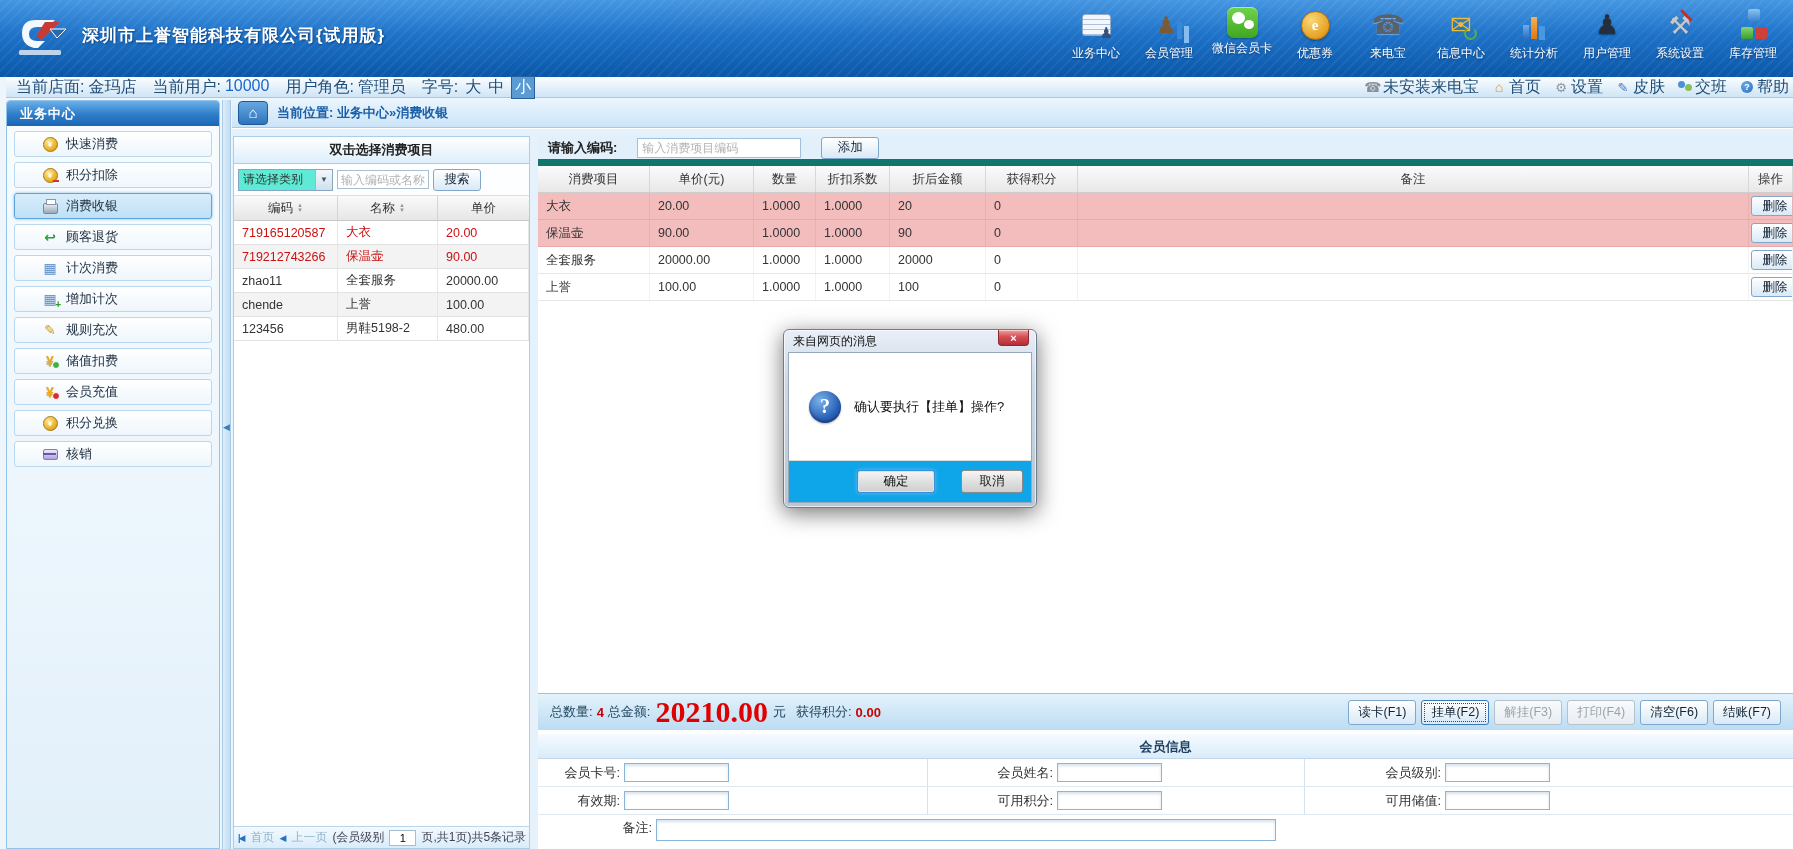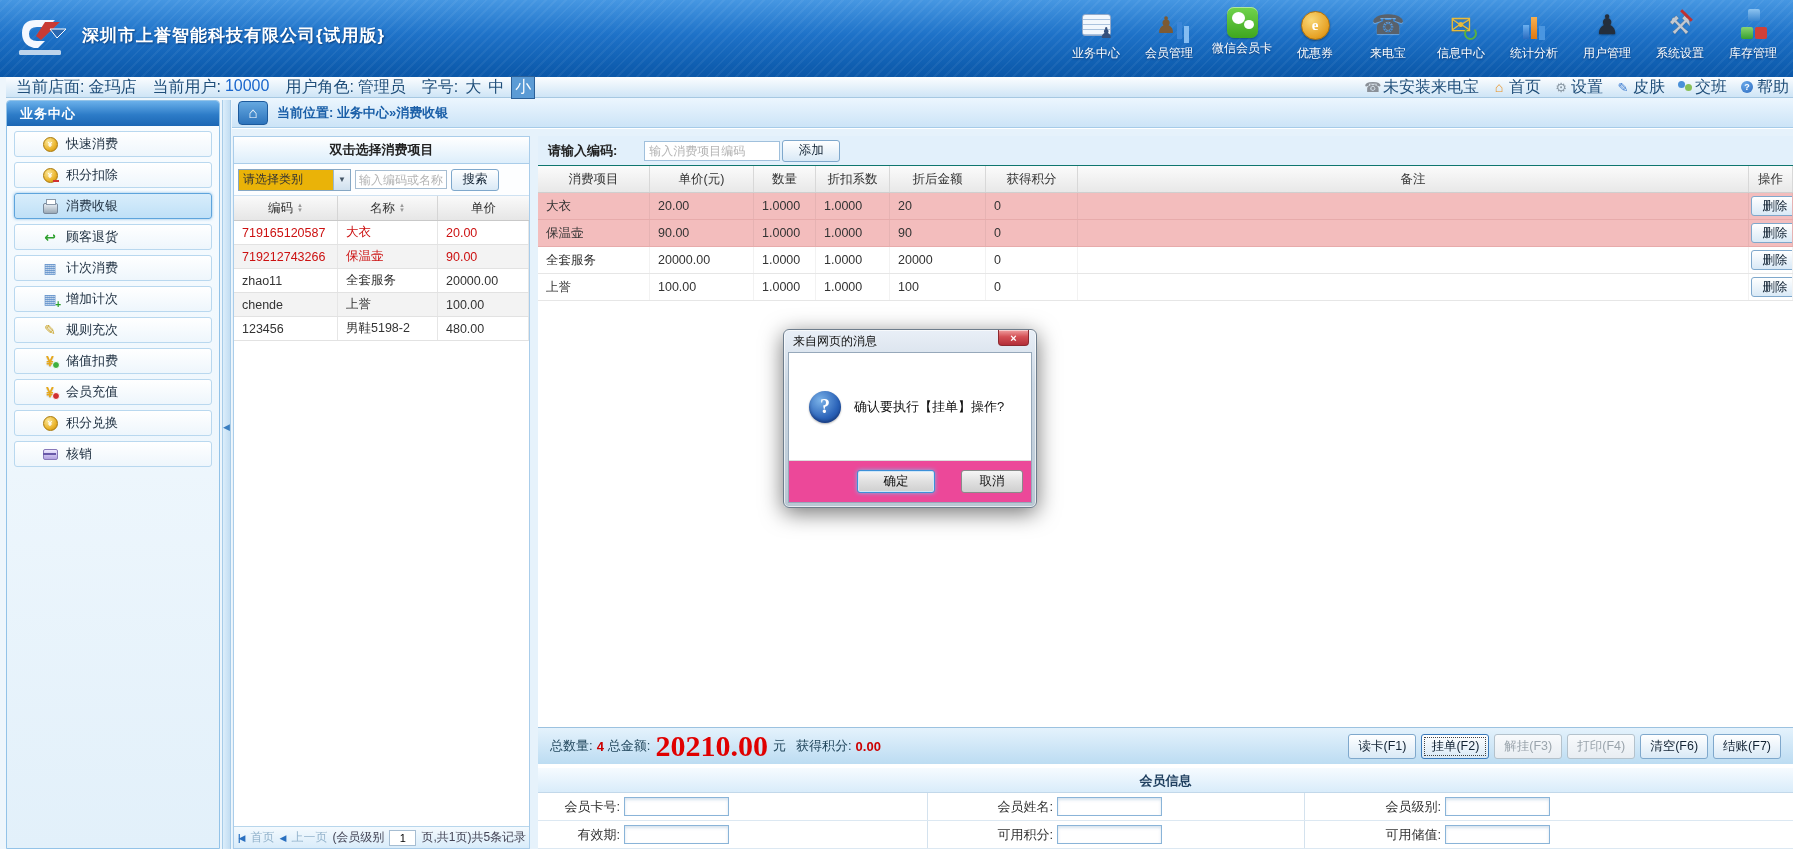--- a/index.html
+++ b/index.html
@@ -113,21 +113,21 @@
 .home-btn::before { content:"⌂"; }
 .bc-text { color:#1a5fa8; font-size:13px; font-weight:bold; }
 .panels { position:absolute; top:31px; left:0; right:0; bottom:0; background:#e6f2fb; }
 
 
 .picker { position:absolute; left:1px; top:7px; width:297px; bottom:0; border:1px solid #aacdea;
   background:#fff; display:flex; flex-direction:column; }
 .picker-title { height:27px; line-height:26px; text-align:center; font-weight:bold; font-size:13px; color:#222;
   background:linear-gradient(#ffffff,#ddeefb); border-bottom:1px solid #aacdea; }
 .picker-controls { height:32px; display:flex; align-items:center; padding:0 4px; gap:4px; border-bottom:1px solid #cfe2f2; background:#fdfeff; }
-.combo { width:113px; height:22px; border:1px solid #86a7c4; background:#eab308; display:flex; align-items:center;
+.combo { width:95px; height:22px; border:1px solid #86a7c4; background:#5eead4; display:flex; align-items:center;
   justify-content:space-between; font-size:12px; color:#333; padding-left:4px; cursor:pointer; }
 .combo-arrow { width:17px; height:20px; background:linear-gradient(#f4f8fc,#d0e0ee); border-left:1px solid #9ab8d0;
   display:flex; align-items:center; justify-content:center; font-size:8px; color:#445566; }
 .combo-arrow::before { content:"▼"; }
 .picker-search { width:92px; height:19px; border:1px solid #a6bdd2; font-size:12px; padding:0 3px; color:#333; }
 .picker-search::placeholder { color:#b4b4b4; }
 .btn { background:linear-gradient(#ffffff,#d9e9f6); border:1px solid #7fa8cc; border-radius:3px; color:#112233;
   font-size:12.5px; font-family:inherit; cursor:pointer; }
 .search-btn { width:48px; height:22px; }
 .phead { display:flex; height:25px; background:linear-gradient(#fafafa,#e6e6e6); border-bottom:1px solid #c9c9c9;
@@ -143,24 +143,24 @@
 .pspacer { flex:1; }
 .pagination { height:22px; background:linear-gradient(#f4fafe,#d9ecfa); border-top:1px solid #b8d6ec;
   display:flex; align-items:center; gap:5px; padding:0 4px; font-size:12px; color:#445; white-space:nowrap; overflow:hidden; }
 .pg-ico { color:#2a70c0; font-size:9px; cursor:pointer; flex-shrink:0; }
 .pg-first::before { content:"|"; margin-right:-2px; font-weight:bold; }
 .pg-dis { color:#94b4cc; cursor:default; }
 .pg-input { width:27px; height:16px; border:1px solid #a6bdd2; text-align:center; font-size:11px; flex-shrink:0; }
 
 
 .cart { position:absolute; left:306px; top:7px; right:0; bottom:0; background:#fff; display:flex; flex-direction:column; overflow:hidden; }
-.cart-entry { height:30px; background:#e2f0fb; display:flex; align-items:center; padding-left:10px; gap:2px;
-  border-bottom:1px solid #0f766e; flex-shrink:0; }
+.cart-entry { height:30px; background:#e2f0fb; display:flex; align-items:center; padding-left:10px; gap:20px;
+  border-bottom:7px solid #0f766e; flex-shrink:0; }
 .entry-label { font-size:13px; font-weight:bold; color:#222; }
-.entry-input { width:136px; height:20px; border:1px solid #a0c0dc; font-size:12px; padding:0 4px; color:#333;margin-left:25px; }
+.entry-input { width:164px; height:20px; border:1px solid #a0c0dc; font-size:12px; padding:0 4px; color:#333; }
 .entry-input::placeholder { color:#b4b4b4; }
 .add-btn { width:58px; height:22px; }
 .chead { display:flex; height:27px; background:linear-gradient(#fbfbfb,#e8e8e8); border-bottom:1px solid #cfcfcf;
   font-size:12.5px; color:#333; flex-shrink:0; }
 .hcell { display:flex; align-items:center; justify-content:center; border-right:1px solid #d8d8d8; overflow:hidden; }
 .cc1 { width:112px; } .cc2 { width:104px; } .cc3 { width:62px; } .cc4 { width:74px; }
 .cc5 { width:96px; } .cc6 { width:92px; } .cc7 { flex:1; } .cc8 { width:44px; flex-shrink:0; }
 .crow { display:flex; height:27px; border-bottom:1px solid #e6e6e6; font-size:12.5px; color:#333; flex-shrink:0; }
 .ccell { display:flex; align-items:center; padding-left:8px; border-right:1px solid rgba(0,0,0,.05); overflow:hidden; white-space:nowrap; }
 .crow.hl { background:#f3bdbd; border-bottom-color:#e7abab; }
@@ -204,21 +204,21 @@
   display:flex; align-items:center; justify-content:center; cursor:pointer;
   box-shadow:inset 0 1px 0 rgba(255,255,255,.5); }
 .dlg-inner { background:#fff; border:1px solid #96a8ba; height:151px; display:flex; flex-direction:column; }
 .dlg-body { flex:1; display:flex; align-items:center; padding-left:20px; gap:13px; }
 .dlg-qicon { width:32px; height:32px; border-radius:50%; flex-shrink:0;
   background:radial-gradient(circle at 35% 30%,#7ab2e8,#2a62b8 60%,#1a4a98);
   color:#fff; font-weight:bold; font-family:"Liberation Serif",serif; font-size:20px;
   display:flex; align-items:center; justify-content:center;
   box-shadow:inset 0 -2px 3px rgba(0,0,40,.35), 0 1px 2px rgba(0,0,0,.3); }
 .dlg-msg { font-size:13px; color:#111; }
-.dlg-btnrow { height:42px; background:#ec4899; border-top:1px solid #dcdcdc; display:flex; align-items:center;
+.dlg-btnrow { height:42px; background:#0ea5e9; border-top:1px solid #dcdcdc; display:flex; align-items:center;
   gap:26px; padding-left:68px; }
 .dlg-btn { height:23px; font-size:12.5px; font-family:inherit; background:linear-gradient(#f6f6f6,#e0e0e0 50%,#cfcfcf);
   border:1px solid #8a8a8a; border-radius:3px; color:#111; cursor:pointer; }
 .dlg-ok { width:78px; border-color:#3c90d8; box-shadow:0 0 4px #7ab8e8, inset 0 0 0 1px #cfe6f8; }
 .dlg-cancel { width:62px; }
 </style>
 </head>
 <body>
 
 <div class="header">
@@ -551,20 +551,24 @@
         </div>
         <div class="mcell mc2">
           <span class="mlabel">可用积分:</span>
           <input class="minput" style="">
         </div>
         <div class="mcell mc3">
           <span class="mlabel">可用储值:</span>
           <input class="minput" style="">
         </div>
       </div>
+      <div class="mrow note">
+        <span class="note-label">备注:</span>
+        <input class="note-input" style="">
+      </div>
     </div>
   </div>
 </div>
 
 <div class="dialog">
   <div class="dlg-title">
     <span>来自网页的消息</span>
     <span class="dlg-close">×</span>
   </div>
   <div class="dlg-inner">

